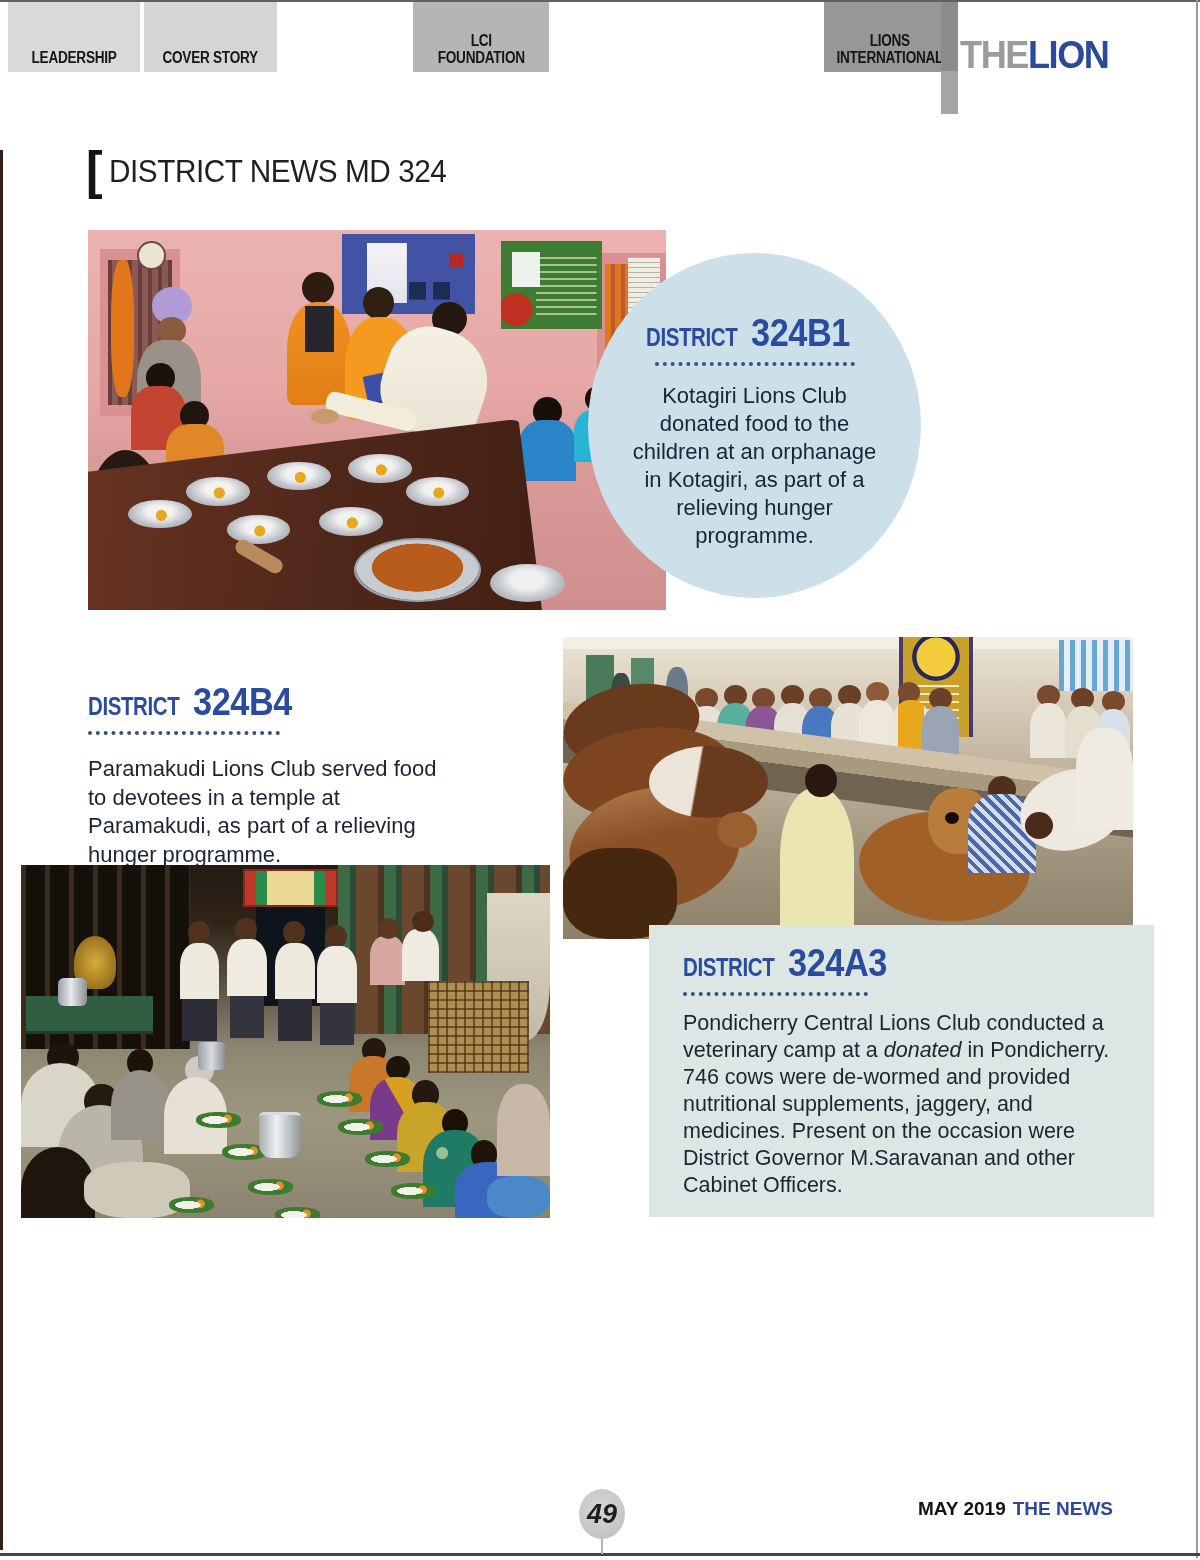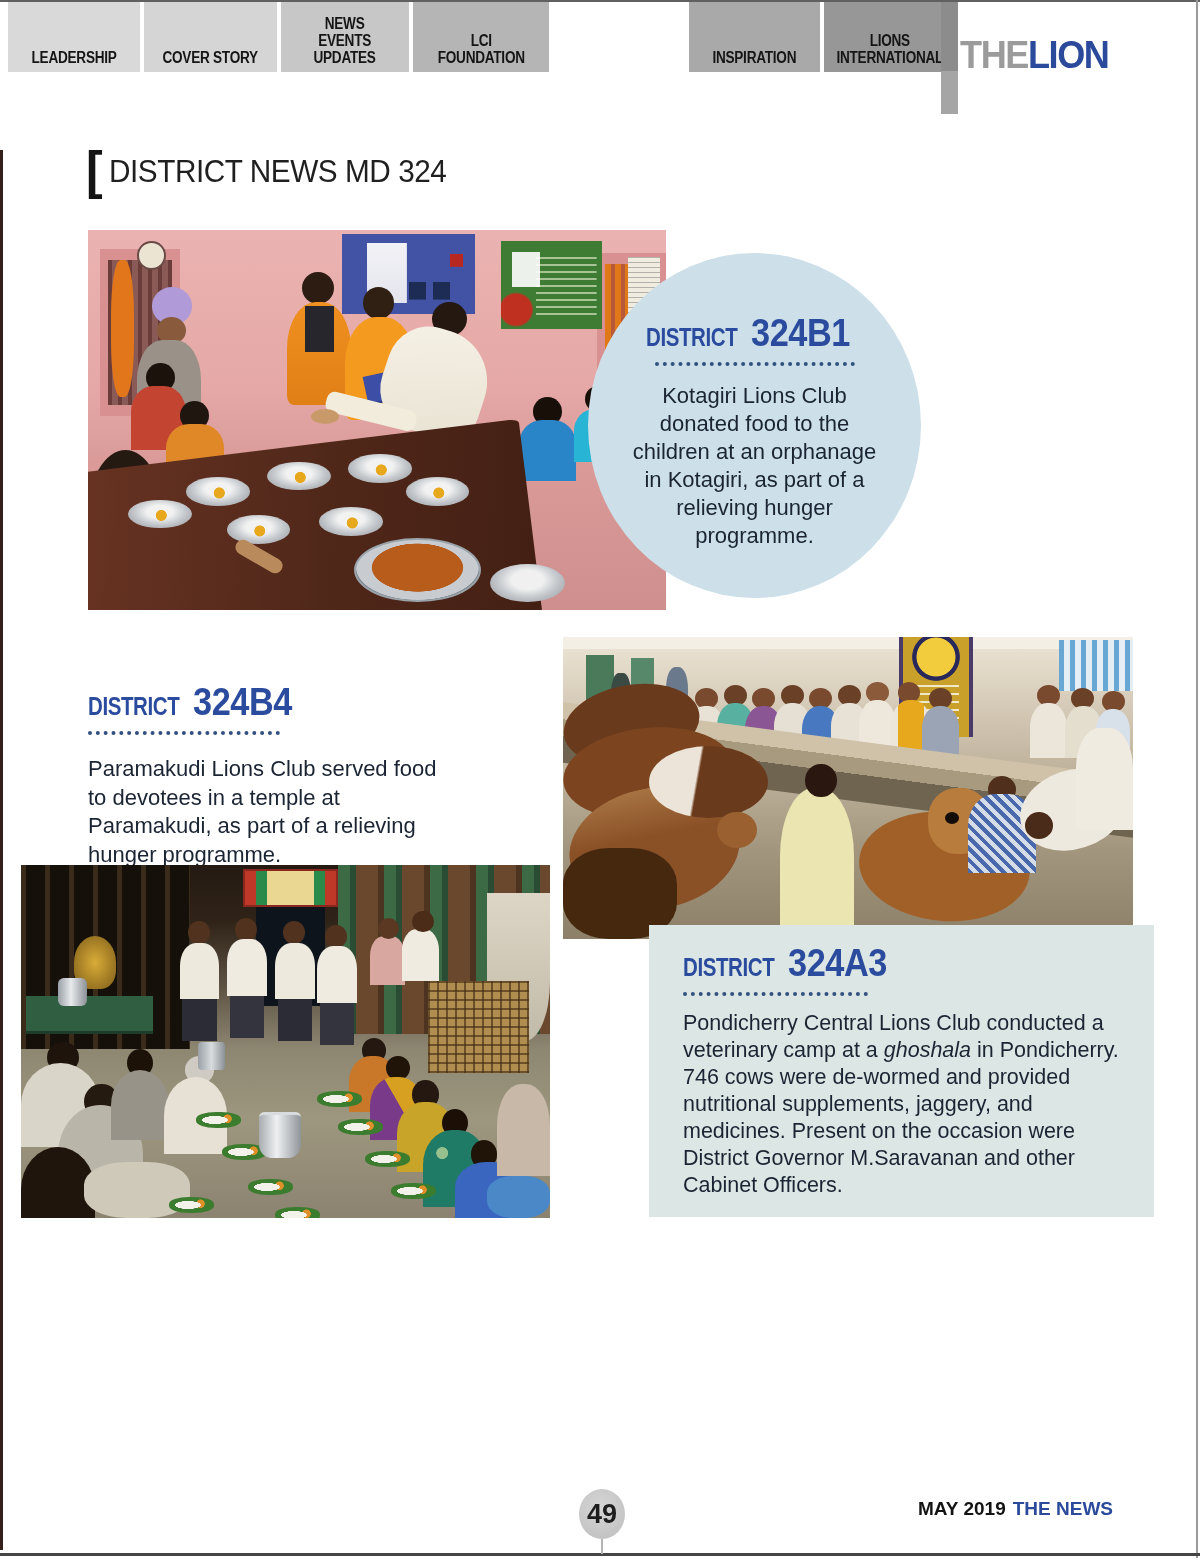--- a/index.html
+++ b/index.html
@@ -101,21 +101,21 @@
          font-family:"DejaVu Serif",serif;font-weight:bold;color:#2c2f31;font-size:37px;line-height:47px;
          transform:scaleX(.8);transform-origin:center top;}
   .qattr{position:absolute;left:0;top:146px;width:100%;text-align:center;
          font-family:"DejaVu Serif",serif;font-weight:bold;color:#2c2f31;font-size:30px;
          transform:scaleX(.8);transform-origin:center top;}
 
   
   .pageno{left:579px;top:1489px;width:46px;height:50px;border-radius:50%;
           background:radial-gradient(circle at 45% 38%,#d6d6d6,#bdbdbd);
           display:flex;align-items:center;justify-content:center;
-          font-weight:bold;font-size:27px;color:#1d1d1d;}
+          font-weight:bold;font-size:27px;color:#1d1d1d;font-style:italic;}
   .pageno-line{left:601px;top:1539px;width:2px;height:15px;background:#b4b4b4;}
   .issue{right:87px;top:1498px;font-weight:bold;font-size:19px;white-space:nowrap;}
   .issue .idate{color:#131313;}
   .issue .ibrand{color:#2b4a9c;margin-left:7px;}
 </style>
 </head>
 <body>
 
 <div class="page">
 
@@ -123,31 +123,23 @@
   <i class="s edge-right"></i>
   <i class="s edge-bottom"></i>
   <i class="s edge-left"></i>
 
   <div class="tab t1">
       <span class="tlabel">LEADERSHIP</span>
     </div>
   <div class="tab t2">
       <span class="tlabel">COVER STORY</span>
     </div>
-  <div class="tab t3">
-      <span class="tlabel">NEWS
-EVENTS
-UPDATES</span>
-    </div>
   <div class="tab t4">
       <span class="tlabel">LCI
 FOUNDATION</span>
-    </div>
-  <div class="tab t6">
-      <span class="tlabel">INSPIRATION</span>
     </div>
   <div class="tab t7">
       <span class="tlabel">LIONS
 INTERNATIONAL</span>
     </div>
   <i class="s nav-endbar"></i>
   <div class="ab brand"><span class="bthe">THE</span><span class="blion">LION</span></div>
 
   <div class="ab headline">
     <span class="bracket">[</span>
@@ -276,21 +268,21 @@
     <i class="s" style="left:90%;top:30%;width:10%;height:34%;background:#f0ebe0;border-radius:40% 40% 0 0;"></i>
   </div>
 
   <div class="ab panel-a3">
     <div class="district-head">
       <span class="dl">DISTRICT</span>
       <span class="dc">324A3</span>
     </div>
     <i class="s dots" style="position:static;display:block;width:185px;"></i>
     <div class="serif"><span>Pondicherry Central Lions Club conducted a
-veterinary camp at a </span><i>ghoshala</i><span> in Pondicherry.
+veterinary camp at a </span><i>donated</i><span> in Pondicherry.
 746 cows were de-wormed and provided
 nutritional supplements, jaggery, and
 medicines. Present on the occasion were
 District Governor M.Saravanan and other
 Cabinet Officers.</span></div>
   </div>
 
   <div class="photo photo3">
     <i class="s" style="left:0;top:0;width:32%;height:52%;background-color:#16100a;background-image:repeating-linear-gradient(90deg,rgba(96,70,44,.5) 0 5px,transparent 5px 24px);"></i>
     <i class="s" style="left:10%;top:20%;width:8%;height:15%;background:radial-gradient(#d8ac38,#7e5c18);border-radius:50% 50% 35% 35%;"></i>

